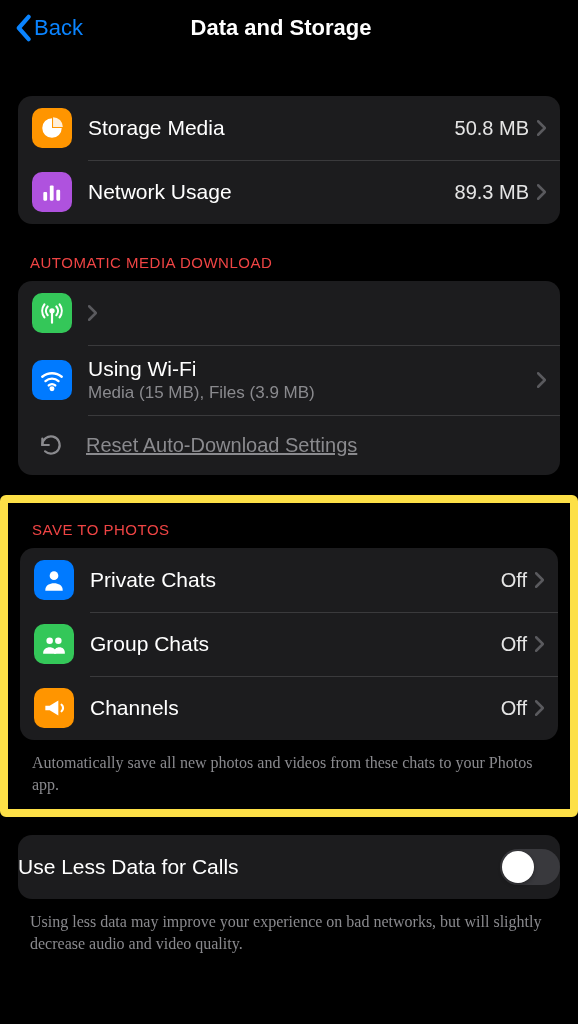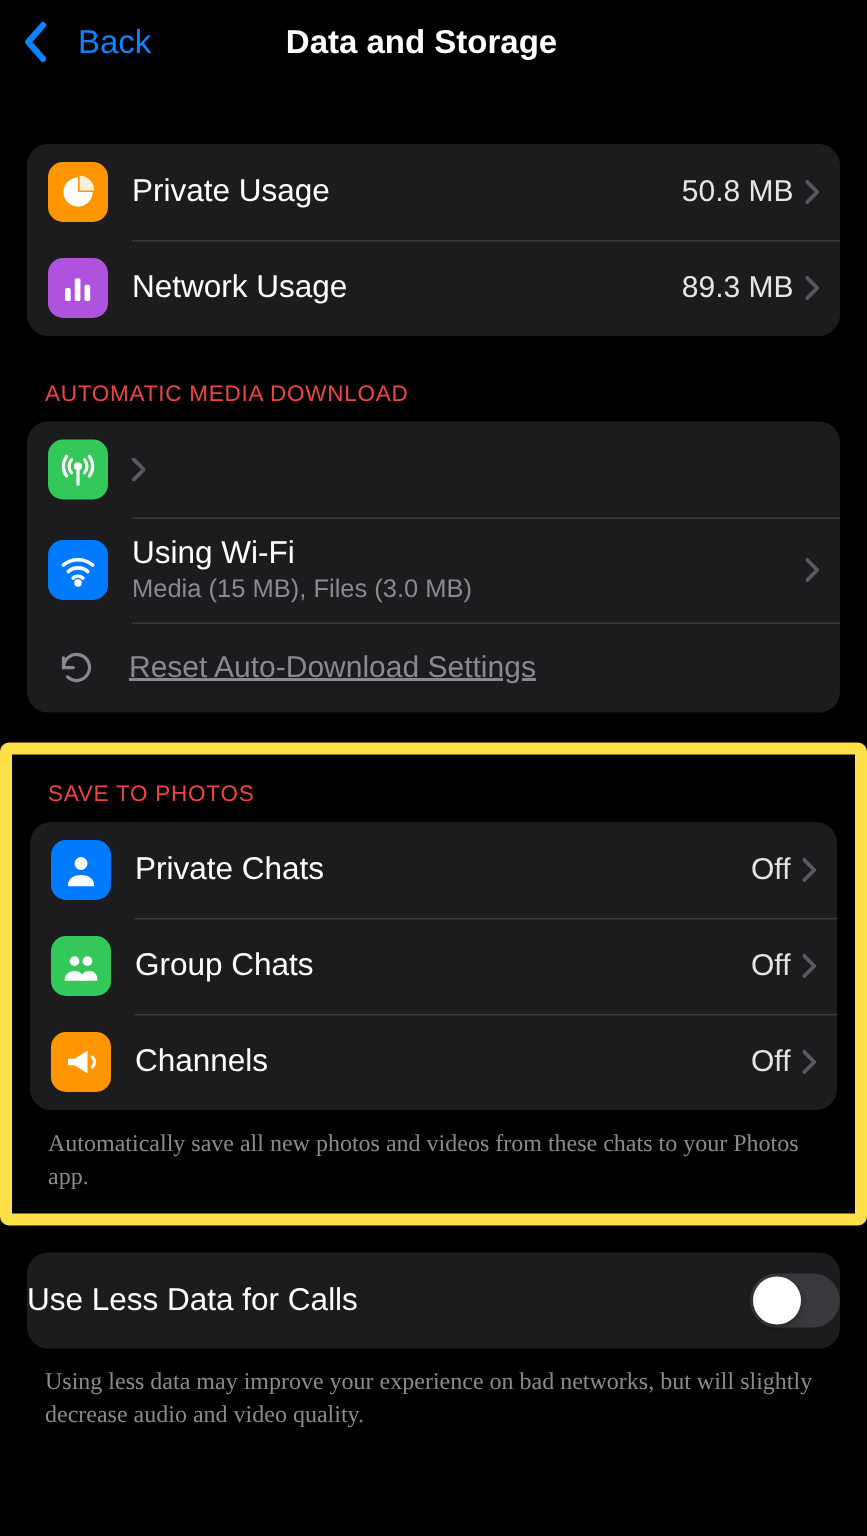--- a/index.html
+++ b/index.html
@@ -17,21 +17,21 @@
       display: flex;
       align-items: center;
       position: relative;
       padding: 0 14px;
     }
     .back {
       display: flex;
       align-items: center;
       color: #0a84ff;
       font-size: 22px;
-      gap: 20px;
+      gap: 2px;
       cursor: pointer;
     }
     .back svg { width: 18px; height: 28px; }
     .title {
       position: absolute;
       left: 0; right: 16px;
       text-align: center;
       font-size: 22px;
       font-weight: 600;
       pointer-events: none;
@@ -150,21 +150,21 @@
 
   <div class="group">
     <div class="row">
       <div class="icon-box orange">
         <svg viewBox="0 0 24 24" fill="#fff">
             <path d="M12 3a9 9 0 1 0 9 9h-9V3z"></path>
             <path d="M13 2v9h9a9 9 0 0 0-9-9z" opacity="0.85"></path>
           </svg>
       </div>
       <div class="row-main">
-          <div class="row-label">Private Usage</div>
+          <div class="row-label">Storage Media</div>
         </div>
       <div class="row-value">50.8 MB</div>
       <div class="chevron">
           <svg viewBox="0 0 8 14" fill="none" stroke="currentColor" stroke-width="2.2" stroke-linecap="round" stroke-linejoin="round">
             <polyline points="1,1 7,7 1,13"></polyline>
           </svg>
         </div>
     </div>
     <div class="row">
       <div class="icon-box purple">
@@ -209,21 +209,21 @@
       <div class="icon-box blue">
         <svg viewBox="0 0 24 24" fill="none" stroke="#fff" stroke-width="2.2" stroke-linecap="round">
             <path d="M3 9a14 14 0 0 1 18 0"></path>
             <path d="M6 13a9 9 0 0 1 12 0"></path>
             <path d="M9 17a4.5 4.5 0 0 1 6 0"></path>
             <circle cx="12" cy="20" r="1.2" fill="#fff"></circle>
           </svg>
       </div>
       <div class="row-main">
         <div class="row-label">Using Wi-Fi</div>
-        <div class="row-sub">Media (15 MB), Files (3.0 MB)</div>
+        <div class="row-sub">Media (15 MB), Files (3.9 MB)</div>
       </div>
       <div class="chevron">
           <svg viewBox="0 0 8 14" fill="none" stroke="currentColor" stroke-width="2.2" stroke-linecap="round" stroke-linejoin="round">
             <polyline points="1,1 7,7 1,13"></polyline>
           </svg>
         </div>
     </div>
     <div class="row reset-row">
       <div class="reset-icon">
         <svg viewBox="0 0 24 24" fill="none" stroke="currentColor" stroke-width="2" stroke-linecap="round">

